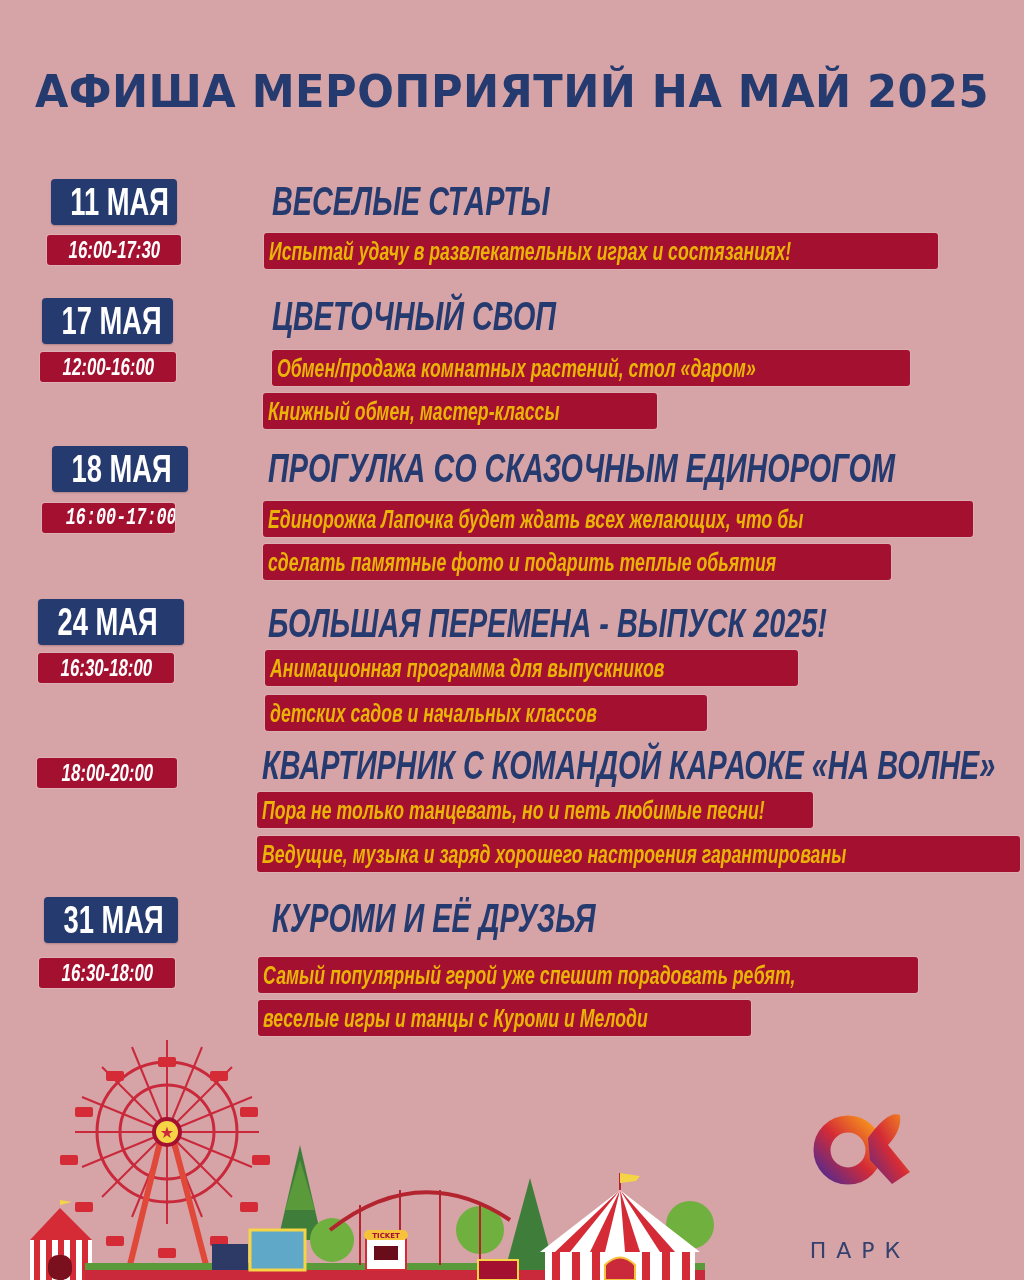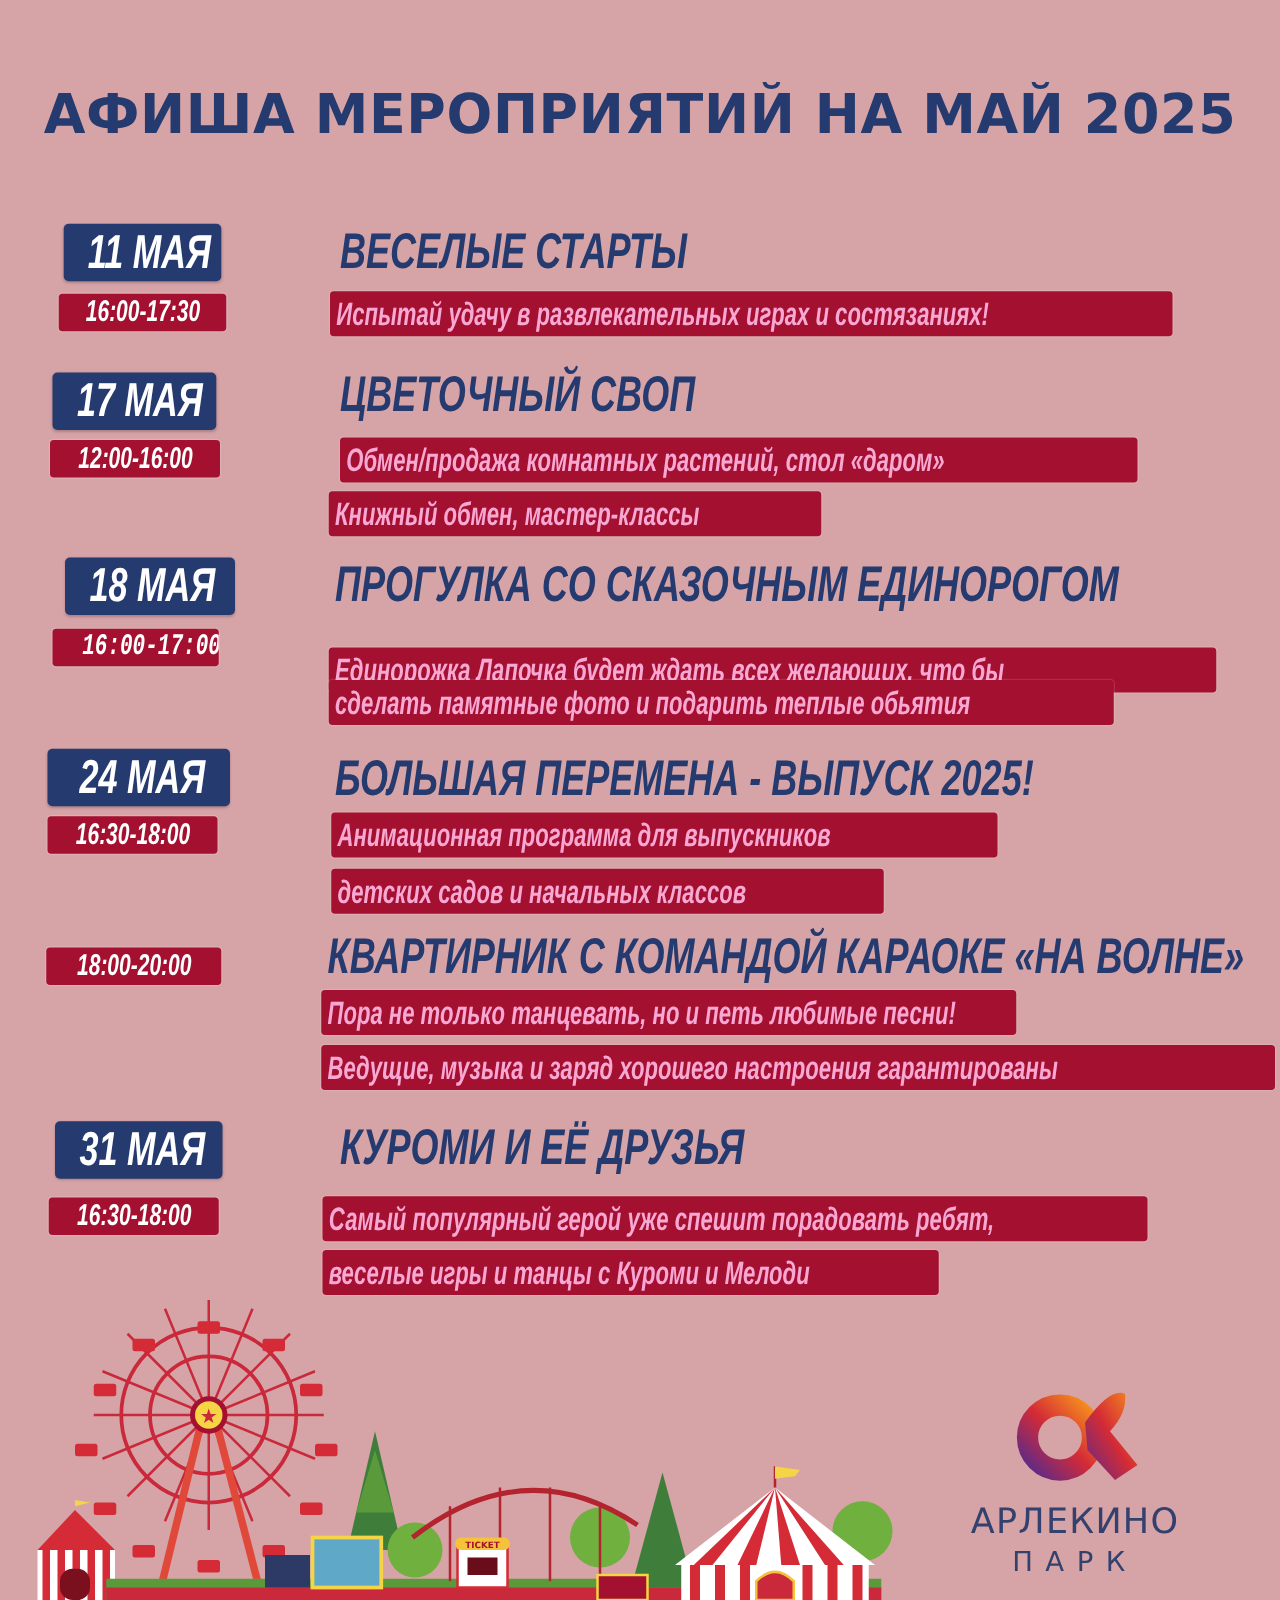--- a/index.html
+++ b/index.html
@@ -15,41 +15,41 @@
       font-weight: 900; font-size: 44px; letter-spacing: 0.5px;
       font-family: "DejaVu Sans", sans-serif;
       transform: scaleX(0.98);
     }
     .cond {
       display: inline-block; white-space: nowrap;
       transform-origin: left center;
     }
     .date {
       position: absolute; background: #253a6e; color: #fff;
-      border-radius: 4px; font-weight: 700; font-style: italic;
+      border-radius: 4px; font-weight: 700; 
       font-size: 38px; height: 46px; line-height: 46px;
-      text-align: right; overflow: hidden;
+      text-align: left; overflow: hidden;
       box-shadow: 0 1px 2px rgba(0,0,0,0.2);
     }
     .date .cond { transform: scaleX(0.72); transform-origin: center center; }
     .time {
       position: absolute; background: #a4102f; color: #fff;
       border-radius: 3px; font-weight: 700; font-style: italic;
       font-size: 24px; height: 30px; line-height: 30px;
       text-align: center; overflow: hidden;
       box-shadow: 0 0 0 1px rgba(255,255,255,0.15);
     }
     .time .cond { transform: scaleX(0.70); transform-origin: center center; }
     .ev-title {
       position: absolute; color: #253a6e; font-weight: 700; font-style: italic;
       font-size: 40px; height: 50px; line-height: 50px; white-space: nowrap;
     }
     .ev-title .cond { transform: scaleX(0.72); }
     .desc {
-      position: absolute; background: #a4102f; color: #f9a8d4;
+      position: absolute; background: #a4102f; color: #eab308;
       border-radius: 3px; font-weight: 700; font-style: italic;
       font-size: 26px; height: 36px; line-height: 36px;
       white-space: nowrap; overflow: hidden;
       box-shadow: 0 0 0 1px rgba(255,255,255,0.12);
     }
     .desc .cond { transform: scaleX(0.68); margin-left: 5px; }
     .logo {
       position: absolute; left: 770px; top: 1100px; width: 180px; height: 170px;
     }
     .logo-name {
@@ -78,21 +78,21 @@
 
   <div class="date" style="left:42px; top:298px; width:131px;"><span class="cond">17 МАЯ</span></div>
   <div class="time" style="left:40px; top:352px; width:136px;"><span class="cond">12:00-16:00</span></div>
   <div class="ev-title" style="left:272px; top:291px;"><span class="cond">ЦВЕТОЧНЫЙ СВОП</span></div>
   <div class="desc" style="left:272px; top:350px; width:638px;"><span class="cond">Обмен/продажа комнатных растений, стол «даром»</span></div>
   <div class="desc" style="left:263px; top:393px; width:394px;"><span class="cond">Книжный обмен, мастер-классы</span></div>
 
   <div class="date" style="left:52px; top:446px; width:136px;"><span class="cond">18 МАЯ</span></div>
   <div class="time" style="left:42px; top:503px; width:133px;font-family:Liberation Mono, monospace;"><span class="cond">16:00-17:00</span></div>
   <div class="ev-title" style="left:268px; top:443px;"><span class="cond">ПРОГУЛКА СО СКАЗОЧНЫМ ЕДИНОРОГОМ</span></div>
-  <div class="desc" style="left:263px; top:518px; width:710px;"><span class="cond">Единорожка Лапочка будет ждать всех желающих, что бы</span></div>
+  <div class="desc" style="left:263px; top:501px; width:710px;"><span class="cond">Единорожка Лапочка будет ждать всех желающих, что бы</span></div>
   <div class="desc" style="left:263px; top:544px; width:628px;"><span class="cond">сделать памятные фото и подарить теплые обьятия</span></div>
 
   <div class="date" style="left:38px; top:599px; width:146px;"><span class="cond">24 МАЯ</span></div>
   <div class="time" style="left:38px; top:653px; width:136px;"><span class="cond">16:30-18:00</span></div>
   <div class="ev-title" style="left:268px; top:598px;"><span class="cond">БОЛЬШАЯ ПЕРЕМЕНА - ВЫПУСК 2025!</span></div>
   <div class="desc" style="left:265px; top:650px; width:533px;"><span class="cond">Анимационная программа для выпускников</span></div>
   <div class="desc" style="left:265px; top:695px; width:442px;"><span class="cond">детских садов и начальных классов</span></div>
 
   <div class="time" style="left:37px; top:758px; width:140px;"><span class="cond">18:00-20:00</span></div>
   <div class="ev-title" style="left:262px; top:740px;"><span class="cond">КВАРТИРНИК С КОМАНДОЙ КАРАОКЕ «НА ВОЛНЕ»</span></div>
@@ -216,17 +216,16 @@
       <defs>
         <linearGradient id="lg" x1="0" y1="1" x2="1" y2="0">
           <stop offset="0" stop-color="#5a2a8a"></stop>
           <stop offset="0.5" stop-color="#d42b36"></stop>
           <stop offset="1" stop-color="#f7941d"></stop>
         </linearGradient>
       </defs>
       <circle cx="78" cy="50" r="26" fill="none" stroke="url(#lg)" stroke-width="17"></circle>
       <path d="M98 38 Q118 10 130 15 Q132 30 118 45 L140 72 L122 84 L100 60 Z" fill="url(#lg)"></path>
     </svg>
-    <div class="logo-name">АРЛЕКИНО</div>
     <div class="logo-sub">ПАРК</div>
   </div>
 
 </div>
 
 </body></html>

